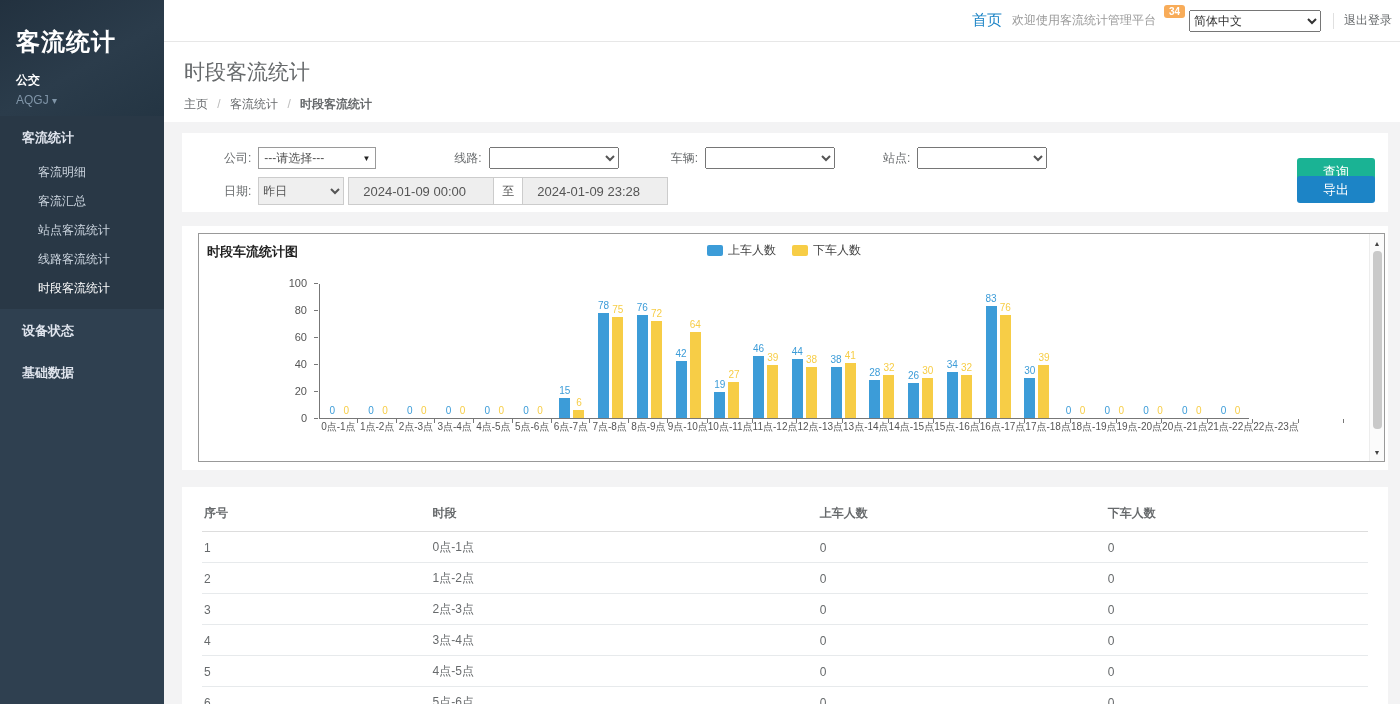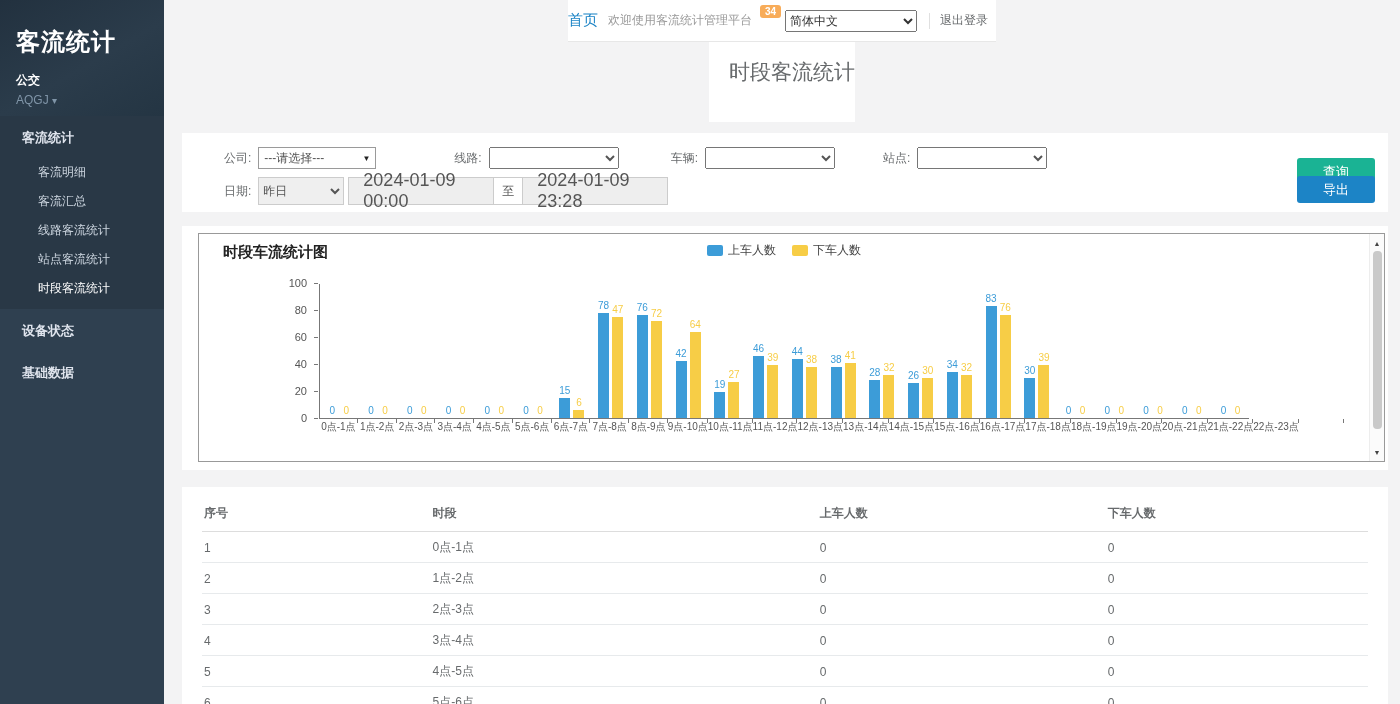--- a/index.html
+++ b/index.html
@@ -15,21 +15,21 @@
   .side-user { color:#8095a8; font-size:12px; margin-top:4px; cursor:pointer; }
   .side-user .caret { font-size:10px; }
   .nav-section { }
   .nav-section.active { background:#293846; }
   .nav-parent { padding:13px 10px 11px 22px; font-size:13px; font-weight:bold; color:#dfe4ed; cursor:pointer; }
   .nav-child { padding:6px 0 6px 38px; font-size:12px; color:#cfd8e2; cursor:pointer; }
   .nav-child.current { color:#ffffff; }
   .nav-child:last-child { padding-bottom:12px; }
 
   
-  .main { flex:1; display:flex; flex-direction:column; min-width:0;align-items:center; }
+  .main { flex:1; display:flex; flex-direction:column; min-width:0; }
   .navbar { height:42px; background:#fff; border-bottom:1px solid #e7e7e7; display:flex; align-items:center; justify-content:flex-end; padding-right:8px; flex-shrink:0; }
   .nav-home { color:#1c84c6; font-size:15px; margin-right:10px; cursor:pointer; }
   .nav-welcome { color:#999; font-size:12px; margin-right:8px; }
   .nav-badge { background:#f8ac59; color:#fff; font-size:10px; font-weight:bold; border-radius:3px; padding:1px 5px; transform:translateY(-9px); margin-right:4px; }
   .nav-lang { width:132px; height:22px; font-size:12px; color:#333; margin-right:12px; font-family:inherit; }
   .nav-divider { width:1px; height:16px; background:#e0e0e0; margin-right:10px; }
   .nav-logout { color:#676a6c; font-size:12px; cursor:pointer; }
 
   .page-heading { background:#fff; padding:16px 0 14px 20px; height:80px; flex-shrink:0; }
   .page-title { font-size:21px; color:#676a6c; font-weight:normal; }
@@ -42,31 +42,31 @@
 
   
   .filter-card { position:relative; height:79px; padding:12px 0 0 42px; margin-bottom:14px; flex-shrink:0; }
   .frow { display:flex; align-items:center; height:26px; margin-bottom:7px; }
   .flabel { font-size:12px; color:#676a6c; margin-right:7px; }
   .custom-select { width:118px; height:22px; border:1px solid #9a9a9a; background:#fff; display:flex; align-items:center; justify-content:space-between; padding:0 5px; font-size:12px; color:#555; cursor:pointer; }
   .custom-select .arrow { font-size:8px; color:#222; }
   select.plain { width:130px; height:22px; font-size:12px; color:#555; font-family:inherit; }
   .gap1 { margin-left:78px; } .gap2 { margin-left:52px; } .gap3 { margin-left:48px; }
   select.date-preset { width:86px; height:28px; font-size:12px; color:#555; font-family:inherit; border:1px solid #ccc; }
-  .date-box { height:28px; background:#eeeeee; border:1px solid #ccc; display:flex; align-items:center; padding:0 14px; font-size:18px; color:#555; width:146px; margin-left:4px; }
+  .date-box { height:28px; background:#eeeeee; border:1px solid #ccc; display:flex; align-items:center; padding:0 14px; font-size:13px; color:#555; width:146px; margin-left:4px; }
   .date-to { height:28px; background:#fff; border:1px solid #ccc; border-left:none; border-right:none; display:flex; align-items:center; padding:0 8px; font-size:12px; color:#555; margin-left:0; width:auto; }
   .date-box.end { margin-left:0; }
   .btn { position:absolute; right:13px; width:78px; height:27px; border:none; border-radius:3px; color:#fff; font-size:13px; font-family:inherit; cursor:pointer; }
   .btn-search { top:25px; background:#1ab394; }
   .btn-export { top:43px; background:#1c84c6; }
 
   
   .chart-card { padding:7px 3px 8px 16px; margin-bottom:17px; flex-shrink:0; }
   .chart-box { position:relative; border:1px solid #999; height:229px; background:#fff; }
-  .chart-title { position:absolute; left:24px; top:9px; font-size:15px; font-weight:bold; color:#222; }
+  .chart-title { position:absolute; left:8px; top:9px; font-size:13px; font-weight:bold; color:#222; }
   .legend { position:absolute; left:0; right:15px; top:8px; display:flex; justify-content:center; gap:16px; }
   .legend-item { display:flex; align-items:center; gap:5px; font-size:12px; color:#444; cursor:pointer; }
   .swatch { width:16px; height:11px; border-radius:2px; }
   .y-axis { position:absolute; left:0; top:50px; width:120px; height:135px; }
   .ytick-label { position:absolute; right:12px; font-size:11px; color:#555; line-height:1; }
   .ytick-mark { position:absolute; right:1px; width:4px; height:1px; background:#777; }
   .chart-bars { position:absolute; left:120px; top:50px; width:930px; height:135px; border-left:1px solid #777; border-bottom:1px solid #777; display:flex; align-items:flex-end; }
   .bar-group { flex:0 0 38.75px; display:flex; align-items:flex-end; justify-content:center; gap:3px; height:100%; }
   .bar-col { display:flex; flex-direction:column; align-items:center; justify-content:flex-end; height:100%; }
   .bar-val { font-size:10px; line-height:1; margin-bottom:2px; }
@@ -99,22 +99,22 @@
       <div class="side-user">
         <span>AQGJ</span>
         <span class="caret">▾</span>
       </div>
     </div>
     <nav>
         <div class="nav-section active">
           <div class="nav-parent">客流统计</div>
           <div class="nav-child">客流明细</div>
           <div class="nav-child">客流汇总</div>
+          <div class="nav-child">站点客流统计</div>
           <div class="nav-child">线路客流统计</div>
-          <div class="nav-child">站点客流统计</div>
           <div class="nav-child current">时段客流统计</div>
         </div>
         <div class="nav-section">
           <div class="nav-parent">设备状态</div>
         </div>
         <div class="nav-section">
           <div class="nav-parent">基础数据</div>
         </div>
       </nav>
   </aside>
@@ -127,20 +127,27 @@
       <span class="nav-badge">34</span>
       <select class="nav-lang">
         <option>简体中文</option>
       </select>
       <span class="nav-divider"></span>
       <span class="nav-logout">退出登录</span>
     </header>
 
     <div class="page-heading">
       <h2 class="page-title">时段客流统计</h2>
+      <div class="breadcrumb">
+        <span>主页</span>
+        <span class="sep">/</span>
+        <span>客流统计</span>
+        <span class="sep">/</span>
+        <span class="last">时段客流统计</span>
+      </div>
     </div>
 
     <div class="content">
 
       <section class="card filter-card">
         <div class="frow">
           <span class="flabel">公司:</span>
           <div class="custom-select">
             <span>---请选择---</span>
             <span class="arrow">▼</span>
@@ -262,21 +269,21 @@
                   <div class="bar-val" style="color: rgb(247, 205, 70);">6</div>
                   <div class="bar" style="height: 8.1px; background: rgb(247, 205, 70);"></div>
                 </div>
               </div>
               <div class="bar-group">
                 <div class="bar-col">
                   <div class="bar-val" style="color: rgb(60, 156, 216);">78</div>
                   <div class="bar" style="height: 105.3px; background: rgb(60, 156, 216);"></div>
                 </div>
                 <div class="bar-col">
-                  <div class="bar-val" style="color: rgb(247, 205, 70);">47</div>
+                  <div class="bar-val" style="color: rgb(247, 205, 70);">75</div>
                   <div class="bar" style="height: 101.25px; background: rgb(247, 205, 70);"></div>
                 </div>
               </div>
               <div class="bar-group">
                 <div class="bar-col">
                   <div class="bar-val" style="color: rgb(60, 156, 216);">76</div>
                   <div class="bar" style="height: 102.6px; background: rgb(60, 156, 216);"></div>
                 </div>
                 <div class="bar-col">
                   <div class="bar-val" style="color: rgb(247, 205, 70);">72</div>

